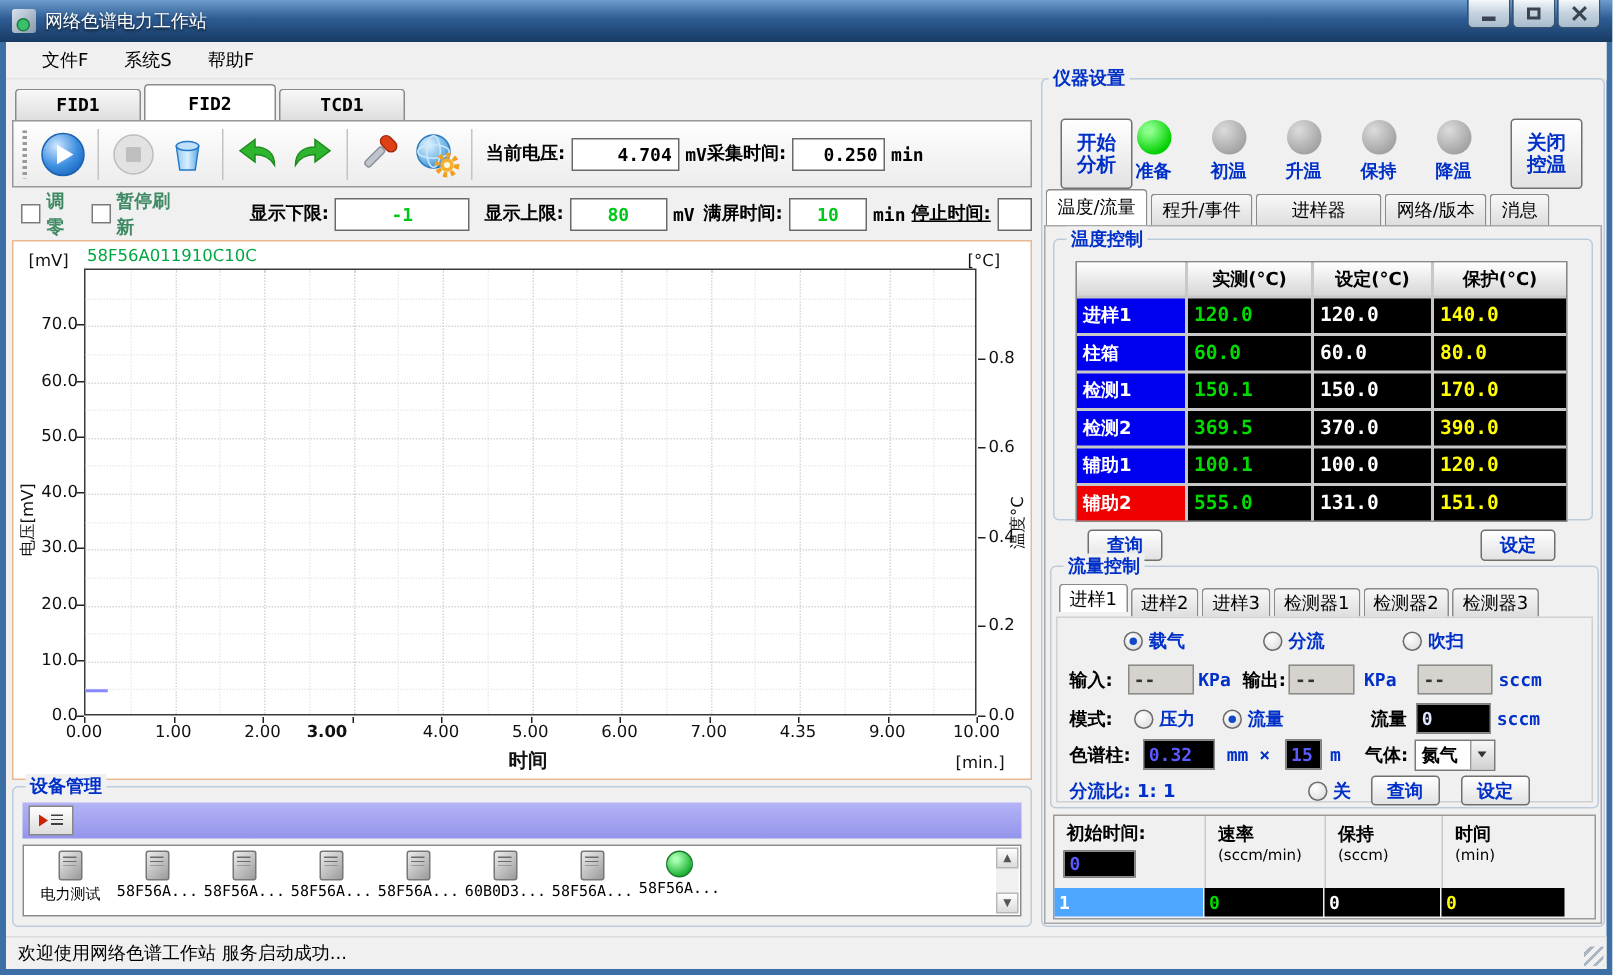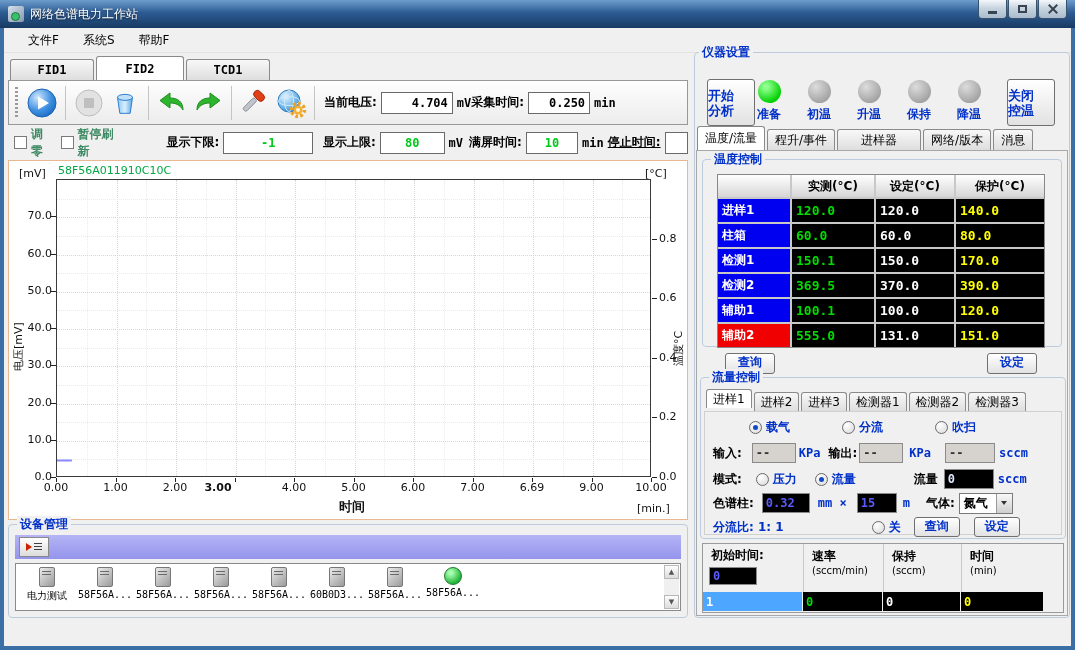--- a/index.html
+++ b/index.html
@@ -36,21 +36,21 @@
   .green-label { color:#3f8a64; }
   .field { background:#fff; border:1px solid #6a6a6a; height:22px; display:flex; align-items:center;
     font-family:"DejaVu Sans Mono","Liberation Mono",monospace; font-weight:bold; font-size:12px; }
   .field.right { justify-content:flex-end; padding-right:4px; }
   .field.center { justify-content:center; }
   .field.green { color:#00c818; }
   .blackfield { background:#000; border:1px solid #8a8a8a; color:#5a5aff; height:20px;
     font-family:"DejaVu Sans Mono","Liberation Mono",monospace; font-weight:bold; font-size:12px;
     display:flex; align-items:center; padding-left:3px; }
   .btnxt { background:linear-gradient(#ffffff,#e2e2e2); border:1px solid #6f6f6f; border-radius:3px;
-    color:#0030c8; font-weight:bold; font-size:12px; display:flex; align-items:flex-start; justify-content:center; }
+    color:#0030c8; font-weight:bold; font-size:12px; display:flex; align-items:center; justify-content:center; }
   .cb { width:13px; height:13px; background:#fff; border:1px solid #7a7a7a; flex:none; }
   .radio { width:13px; height:13px; border-radius:50%; border:1px solid #6a6a6a; flex:none;
     background:radial-gradient(circle at 35% 30%,#fff,#d8d8d8); position:relative; }
   .radio.selected::after { content:""; position:absolute; inset:3px; border-radius:50%; background:#1048c8; }
   .radio-item { display:flex; align-items:center; gap:4px; }
   .grp { position:absolute; border:1px solid #bccbdc; border-radius:4px; }
   .legend { position:absolute; top:-9px; left:8px; background:#f0f0f0; padding:0 3px;
     color:#0030c8; font-weight:bold; line-height:16px; white-space:nowrap; }
 
   
@@ -354,21 +354,21 @@
       <div class="xtick" style="left: 189px; top: 320px; font-weight: bold;">3.00</div>
       <div class="tmark" style="left: 225.5px; top: 317px; width: 1px; height: 4px;"></div>
       <div class="xtick" style="left: 265px; top: 320px;">4.00</div>
       <div class="tmark" style="left: 285px; top: 317px; width: 1px; height: 4px;"></div>
       <div class="xtick" style="left: 324.5px; top: 320px;">5.00</div>
       <div class="tmark" style="left: 344.5px; top: 317px; width: 1px; height: 4px;"></div>
       <div class="xtick" style="left: 384px; top: 320px;">6.00</div>
       <div class="tmark" style="left: 404px; top: 317px; width: 1px; height: 4px;"></div>
       <div class="xtick" style="left: 443.5px; top: 320px;">7.00</div>
       <div class="tmark" style="left: 463.5px; top: 317px; width: 1px; height: 4px;"></div>
-      <div class="xtick" style="left: 503px; top: 320px;">6.69</div>
+      <div class="xtick" style="left: 503px; top: 320px;">4.35</div>
       <div class="tmark" style="left: 523px; top: 317px; width: 1px; height: 4px;"></div>
       <div class="xtick" style="left: 562.5px; top: 320px;">9.00</div>
       <div class="tmark" style="left: 582.5px; top: 317px; width: 1px; height: 4px;"></div>
       <div class="xtick" style="left: 622px; top: 320px;">10.00</div>
       <div class="tmark" style="left: 642px; top: 317px; width: 1px; height: 4px;"></div>
       <div class="ytick" style="left: 1px; top: 309px;">0.0</div>
       <div class="tmark" style="left: 42px; top: 316px; width: 5px; height: 1px;"></div>
       <div class="ytick" style="left: 1px; top: 271.75px;">10.0</div>
       <div class="tmark" style="left: 42px; top: 278.75px; width: 5px; height: 1px;"></div>
       <div class="ytick" style="left: 1px; top: 234.5px;">20.0</div>
@@ -445,20 +445,24 @@
           <div class="dev-name">58F56A...</div>
         </div>
 
         <div class="dev-item">
           <div class="dev-icon online"></div>
           <div class="dev-name">58F56A...</div>
         </div>
       </div>
   </div>
 
+  <div class="statusbar">
+    <span>欢迎使用网络色谱工作站  服务启动成功...</span>
+    <div class="resize-grip"></div>
+  </div>
 
   <div class="inst-grp">
     <span class="legend" style="left:4px;">仪器设置</span>
 
     <div class="btnxt" style="position:absolute;left:12px;top:26px;width:48px;height:47px;flex-direction:column;line-height:15px;font-size:13px;">
       <span>开始</span>
       <span>分析</span>
     </div>
 
     <div style="position:absolute;left:49px;top:27px;display:flex;font-family:Liberation Mono, monospace;">
@@ -619,21 +623,21 @@
             </span>
           <span class="lbl" style="margin-left:58px;">流量</span>
           <div class="blackfield" style="width:50px;margin-left:6px;color:#dfe4ff;">0</div>
           <span class="blue" style="margin-left:4px;font-weight:bold;font-family:'DejaVu Sans Mono',monospace;">sccm</span>
         </div>
 
         <div class="frow" style="top:114px;">
           <span class="lbl" style="margin-left:12px;">色谱柱:</span>
           <div class="blackfield" style="width:48px;margin-left:8px;">0.32</div>
           <span class="blue" style="margin-left:8px;font-weight:bold;font-family:'DejaVu Sans Mono',monospace;">mm ×</span>
-          <div class="blackfield" style="width:40px;margin-left:10px;">15</div>
+          <div class="blackfield" style="width:24px;margin-left:10px;">15</div>
           <span class="blue" style="margin-left:6px;font-weight:bold;font-family:'DejaVu Sans Mono',monospace;">m</span>
           <span class="lbl" style="margin-left:16px;">气体:</span>
           <div class="dd" style="margin-left:4px;">
             <span class="dd-txt">氮气</span>
             <span class="dd-arrow">
                 <span class="dd-tri"></span>
               </span>
           </div>
         </div>
 

